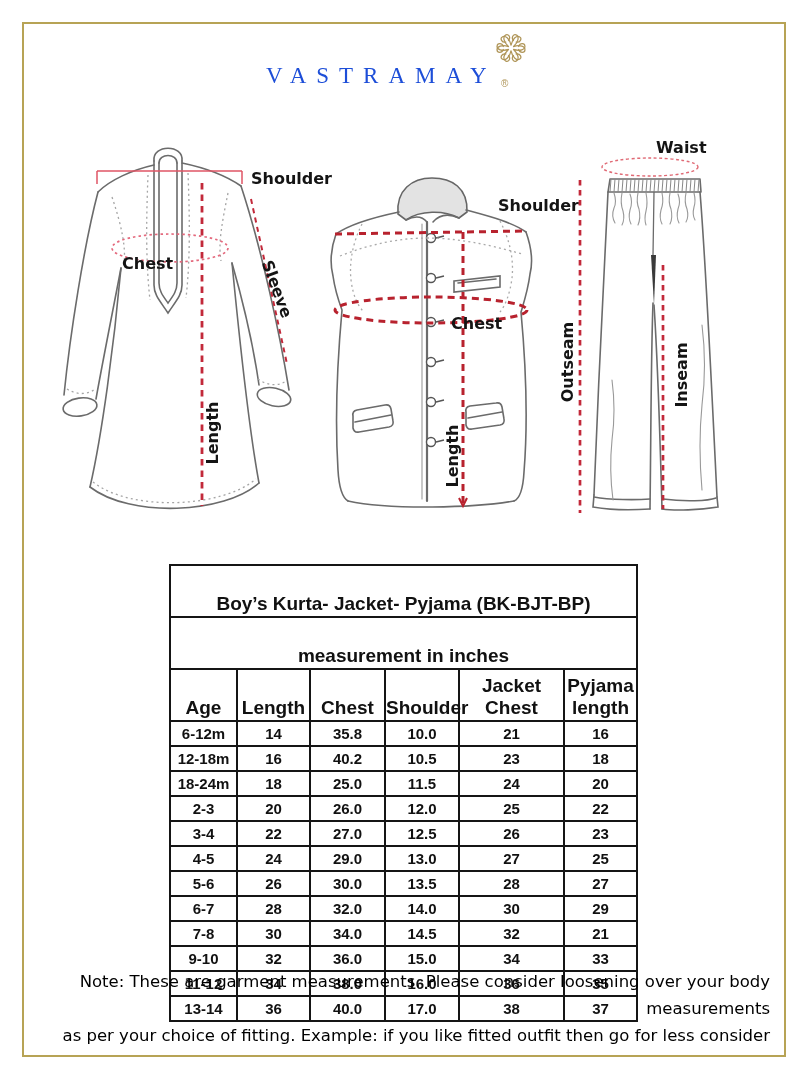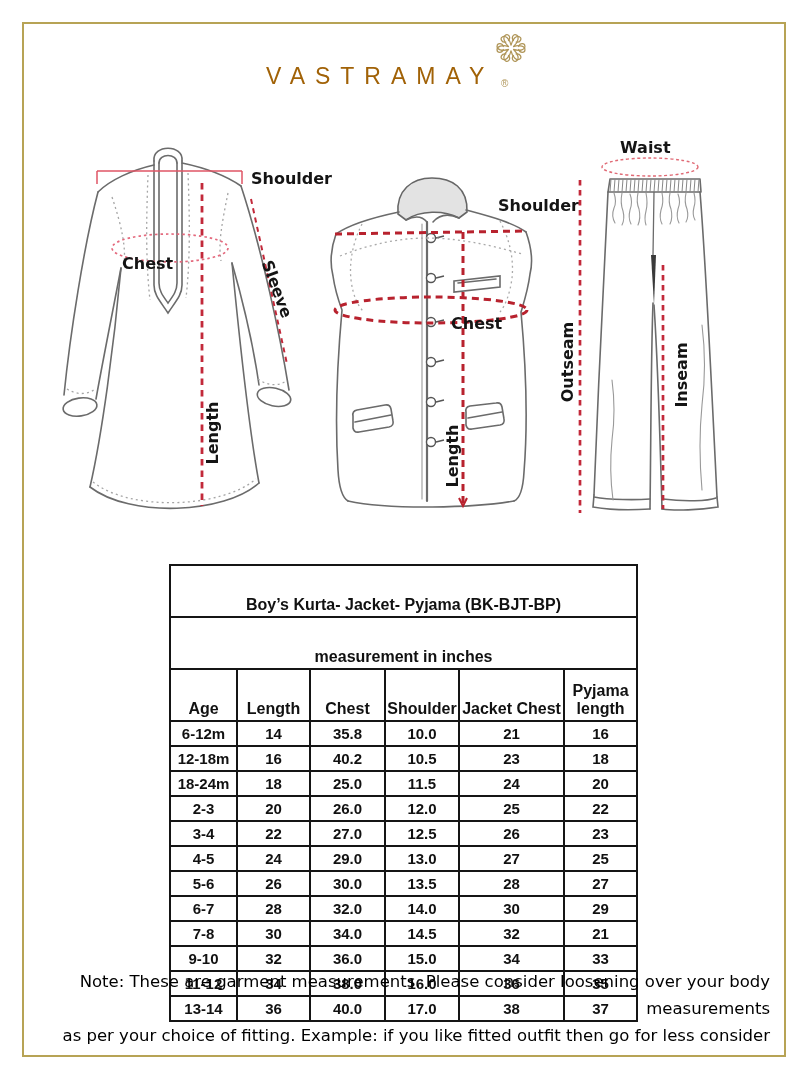--- a/index.html
+++ b/index.html
@@ -2,36 +2,36 @@
 <html><head>
 <meta charset="utf-8">
 <style>
   html,body{margin:0;padding:0;background:#fff;}
   .canvas{position:relative;width:810px;height:1080px;background:#ffffff;overflow:hidden;
           font-family:"Liberation Sans",sans-serif;}
   .frame{position:absolute;left:22px;top:22px;width:760px;height:1031px;
          border:2px solid #b7a355;pointer-events:none;}
   
   .wordmark{position:absolute;left:266px;top:63px;font-size:23px;letter-spacing:10px;
-            color:#a16207;font-weight:400;white-space:nowrap;}
+            color:#1d4ed8;font-weight:400;white-space:nowrap;font-family:Liberation Serif, serif;}
   .reg{position:absolute;left:501px;top:78px;font-size:10px;color:#b09659;}
   .ornament{position:absolute;left:489px;top:26px;width:44px;height:44px;}
   
   .diag{position:absolute;}
   
   .dlabel{position:absolute;font-family:"DejaVu Sans","Liberation Sans",sans-serif;
           font-size:16px;font-weight:600;color:#141414;white-space:nowrap;}
   .rot{transform:translate(-50%,-50%) rotate(-90deg);}
   
   .size-table{position:absolute;left:169px;top:564px;border-collapse:collapse;
               table-layout:fixed;width:467px;font-family:"Liberation Sans",sans-serif;color:#111;}
   .size-table td,.size-table th{border:2px solid #151515;text-align:center;padding:0;}
   .title-cell{font-size:17px;font-weight:bold;height:25px;}
   .sub-cell{font-size:12.5px;font-weight:bold;height:20px;}
-  .size-table thead th{font-size:16px;font-weight:bold;height:48px;vertical-align:bottom;
+  .size-table thead th{font-size:19px;font-weight:bold;height:48px;vertical-align:bottom;
                        padding-bottom:2px;line-height:1.12;}
   .size-table tbody td{font-size:15px;font-weight:bold;height:23px;line-height:23px;}
   
   .note{position:absolute;left:35px;top:968px;width:735px;text-align:right;
         font-family:"DejaVu Sans","Liberation Sans",sans-serif;font-size:16.5px;
         line-height:27px;color:#000000;}
   svg{display:block;}
 </style>
 </head>
 <body>
@@ -204,21 +204,21 @@
 
       <path d="M62,245 q4,30 0,60 q-3,30 1,60"></path>
       <path d="M152,190 q5,40 0,80 q-4,40 0,85"></path>
     </g>
 
     <g stroke="#c2293a" fill="none" stroke-width="2.7" stroke-dasharray="5.5,4.5">
       <path d="M30,45 L30,378"></path>
       <path d="M113,130 L113,374"></path>
     </g>
   </svg>
-  <span class="dlabel" style="left:620px;top:138px;">Waist</span>
+  <span class="dlabel" style="left:656px;top:138px;">Waist</span>
   <span class="dlabel rot" style="left:567px;top:362px;">Outseam</span>
   <span class="dlabel rot" style="left:681px;top:375px;">Inseam</span>
 
   <table class="size-table">
     <colgroup>
       <col style="width:67px">
         <col style="width:73px">
         <col style="width:75px">
       <col style="width:74px">
         <col style="width:105px">

